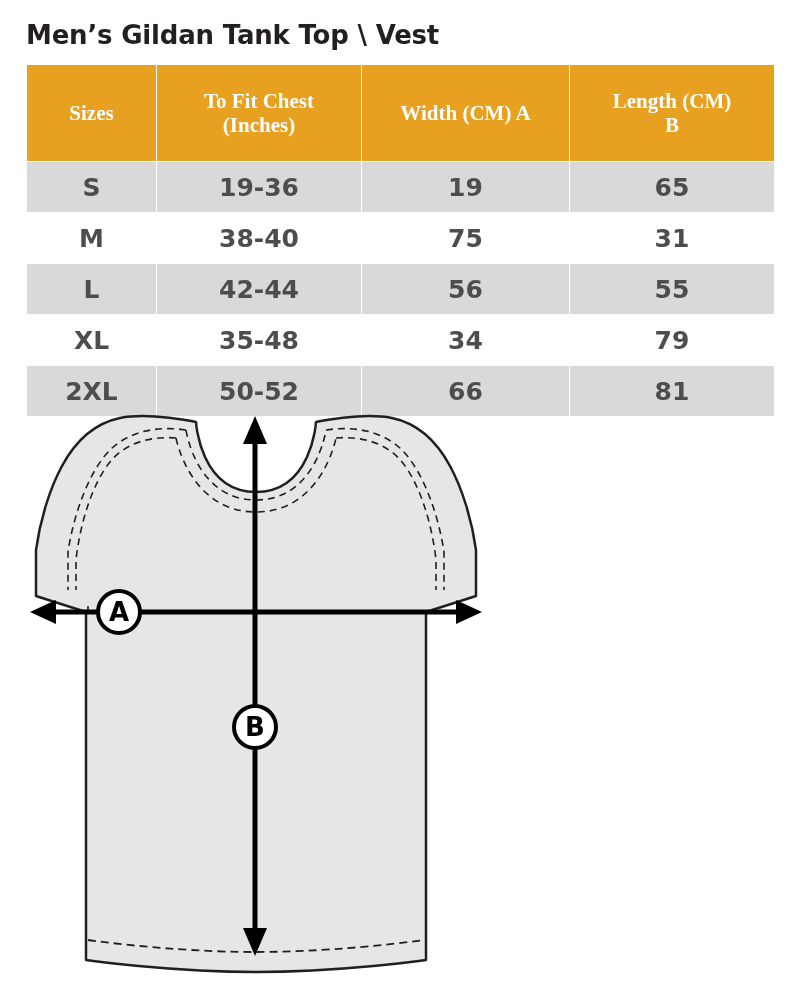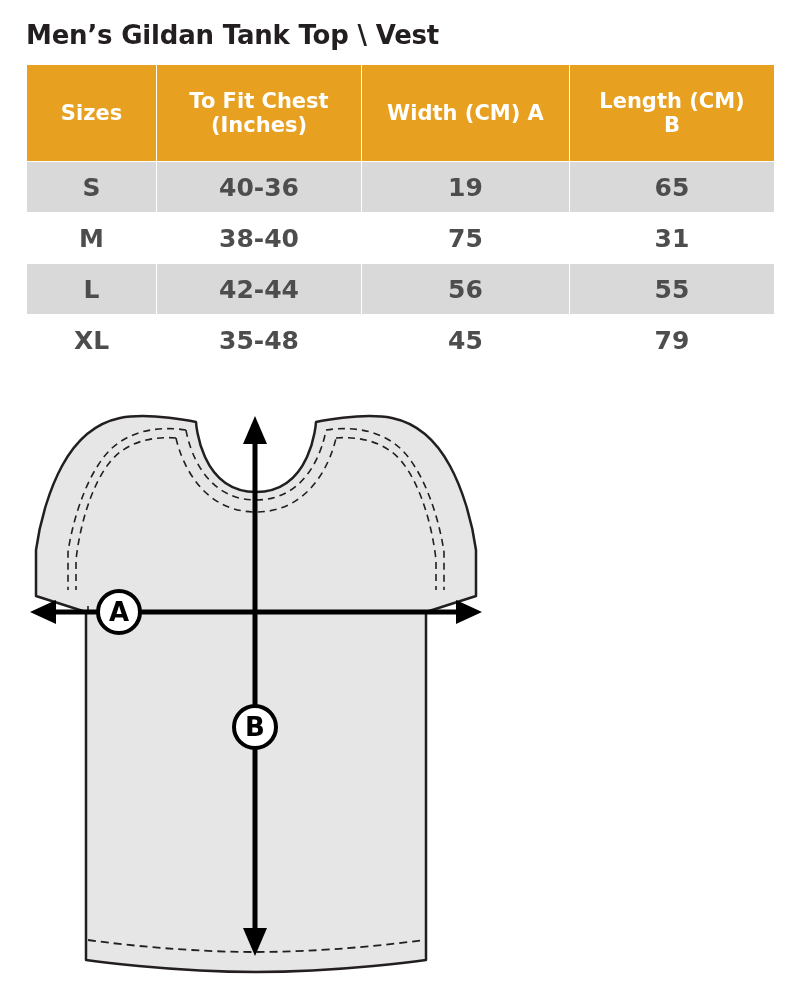--- a/index.html
+++ b/index.html
@@ -43,20 +43,21 @@
     background: #e8a020;
     color: #ffffff;
     font-size: 21px;
     font-weight: bold;
     text-align: center;
     padding: 10px 4px;
     height: 76px;
     border: 1px solid #ffffff;
     line-height: 1.15;
     vertical-align: middle;
+    font-family: Liberation Serif, serif;
   }
   table.size-chart th.sizes-head {
     font-size: 21px;
   }
   table.size-chart td {
     font-size: 25px;
     font-weight: bold;
     color: #4d4d4d;
     text-align: center;
     height: 48px;
@@ -124,41 +125,47 @@
         <th>Width (CM) A</th>
         <th>
           <span>Length  (CM)</span><br>
           <span>B</span>
         </th>
       </tr>
     </thead>
     <tbody>
       <tr class="shaded">
         <td>S</td>
-        <td>40-36</td>
+        <td>19-36</td>
         <td>19</td>
         <td>65</td>
       </tr>
       <tr class="plain">
         <td>M</td>
         <td>38-40</td>
         <td>75</td>
         <td>31</td>
       </tr>
       <tr class="shaded">
         <td>L</td>
         <td>42-44</td>
         <td>56</td>
         <td>55</td>
       </tr>
       <tr class="plain">
         <td>XL</td>
         <td>35-48</td>
-        <td>45</td>
+        <td>34</td>
         <td>79</td>
+      </tr>
+      <tr class="shaded">
+        <td>2XL</td>
+        <td>50-52</td>
+        <td>66</td>
+        <td>81</td>
       </tr>
     </tbody>
   </table>
 
   <svg class="garment" viewBox="0 0 800 585">
 
     <g>
       <path d="M196,22
                C196,22 150,12 120,18
                C96,23 76,40 62,66

